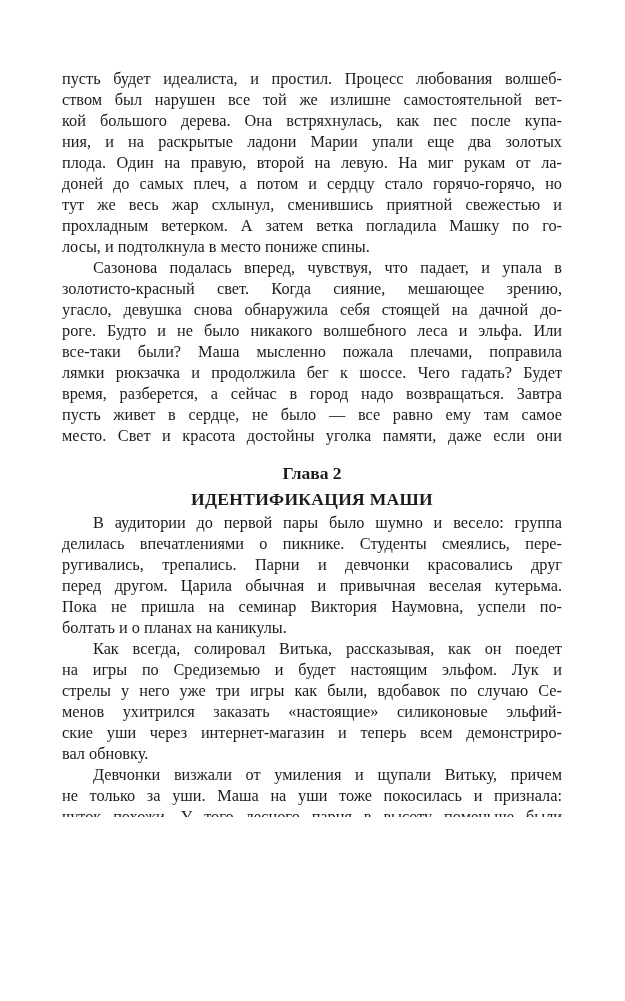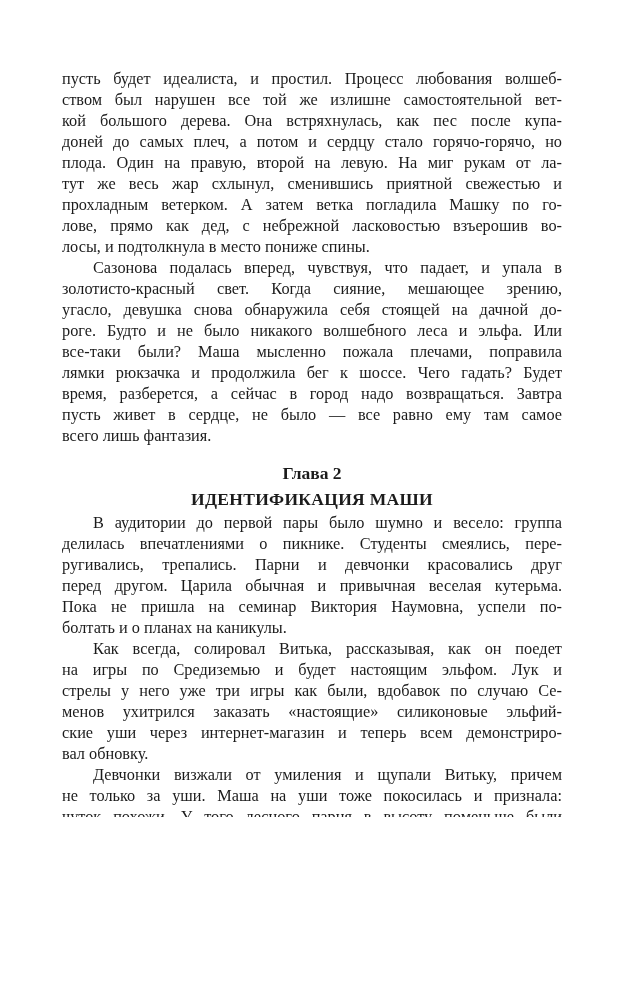--- a/index.html
+++ b/index.html
@@ -63,38 +63,38 @@
 </head>
 <body>
 
 <div class="page">
   <div class="text-block">
 
     <div class="para">
         <div class="line">пусть будет идеалиста, и простил. Процесс любования волшеб-</div>
         <div class="line">ством был нарушен все той же излишне самостоятельной вет-</div>
         <div class="line">кой большого дерева. Она встряхнулась, как пес после купа-</div>
+        <div class="line">ния, и на раскрытые ладони Марии упали еще два золотых</div>
+        <div class="line">плода. Один на правую, второй на левую. На миг рукам от ла-</div>
         <div class="line">доней до самых плеч, а потом и сердцу стало горячо-горячо, но</div>
-        <div class="line">плода. Один на правую, второй на левую. На миг рукам от ла-</div>
         <div class="line">тут же весь жар схлынул, сменившись приятной свежестью и</div>
         <div class="line">прохладным ветерком. А затем ветка погладила Машку по го-</div>
-        <div class="line">лове, прямо как дед, с небрежной ласковостью взъерошив во-</div>
         <div class="line last">лосы, и подтолкнула в место пониже спины.</div>
       </div>
 
     <div class="para indent">
         <div class="line">Сазонова подалась вперед, чувствуя, что падает, и упала в</div>
         <div class="line">золотисто-красный свет. Когда сияние, мешающее зрению,</div>
         <div class="line">угасло, девушка снова обнаружила себя стоящей на дачной до-</div>
         <div class="line">роге. Будто и не было никакого волшебного леса и эльфа. Или</div>
         <div class="line">все-таки были? Маша мысленно пожала плечами, поправила</div>
         <div class="line">лямки рюкзачка и продолжила бег к шоссе. Чего гадать? Будет</div>
         <div class="line">время, разберется, а сейчас в город надо возвращаться. Завтра</div>
         <div class="line">пусть живет в сердце, не было — все равно ему там самое</div>
-        <div class="line last">всего лишь фантазия.</div>
+        <div class="line">место. Свет и красота достойны уголка памяти, даже если они</div>
       </div>
 
     <div class="chapter-heading">
       <div class="chapter-num">Глава 2</div>
       <div class="chapter-title">ИДЕНТИФИКАЦИЯ МАШИ</div>
     </div>
 
     <div class="para indent">
         <div class="line">В аудитории до первой пары было шумно и весело: группа</div>
         <div class="line">делилась впечатлениями о пикнике. Студенты смеялись, пере-</div>

